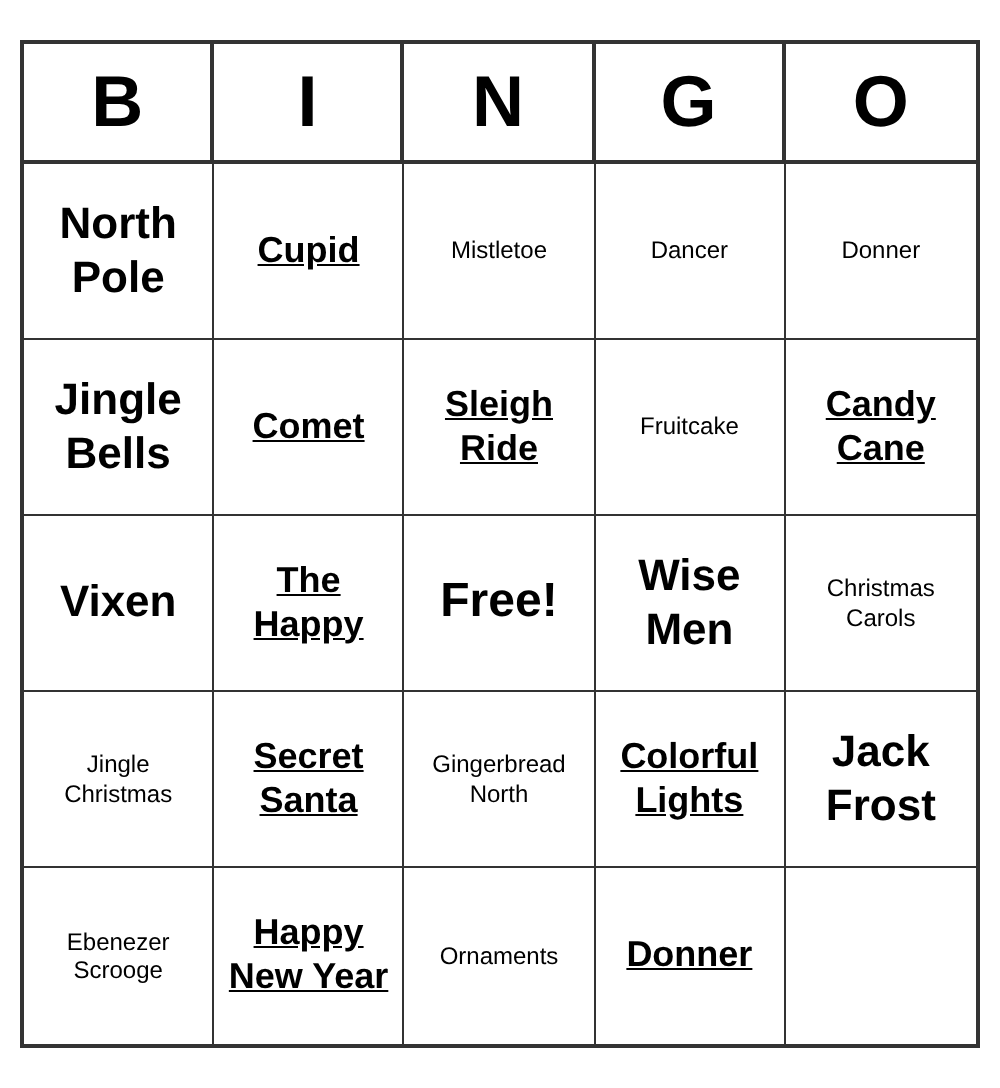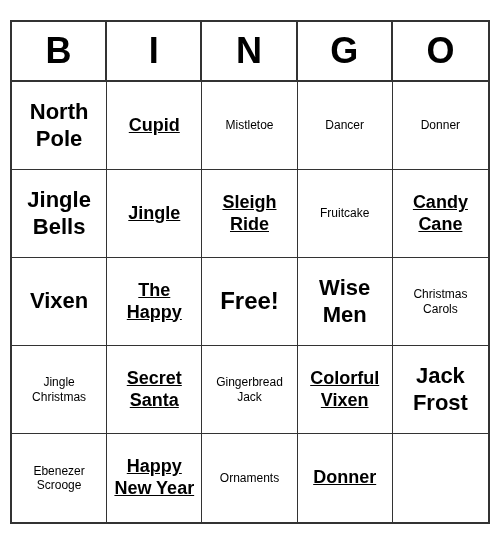--- a/index.html
+++ b/index.html
@@ -83,32 +83,32 @@
       <div class="bingo-header-cell">G</div>
       <div class="bingo-header-cell">O</div>
     </div>
   <div class="bingo-grid">
   <div class="bingo-cell large">North Pole</div>
       <div class="bingo-cell medium">Cupid</div>
       <div class="bingo-cell small">Mistletoe</div>
       <div class="bingo-cell small">Dancer</div>
       <div class="bingo-cell small">Donner</div>
       <div class="bingo-cell large">Jingle Bells</div>
-      <div class="bingo-cell medium">Jingle</div>
+      <div class="bingo-cell medium">Comet</div>
       <div class="bingo-cell medium">Sleigh Ride</div>
       <div class="bingo-cell small">Fruitcake</div>
       <div class="bingo-cell medium">Candy Cane</div>
       <div class="bingo-cell large">Vixen</div>
       <div class="bingo-cell medium">The Happy</div>
       <div class="bingo-cell free">Free!</div>
       <div class="bingo-cell large">Wise Men</div>
       <div class="bingo-cell small">Christmas Carols</div>
       <div class="bingo-cell small">Jingle Christmas</div>
       <div class="bingo-cell medium">Secret Santa</div>
-      <div class="bingo-cell small">Gingerbread Jack</div>
-      <div class="bingo-cell medium">Colorful Vixen</div>
+      <div class="bingo-cell small">Gingerbread North</div>
+      <div class="bingo-cell medium">Colorful Lights</div>
       <div class="bingo-cell large">Jack Frost</div>
       <div class="bingo-cell small">Ebenezer Scrooge</div>
       <div class="bingo-cell medium">Happy New Year</div>
       <div class="bingo-cell small">Ornaments</div>
       <div class="bingo-cell medium">Donner</div>
     </div>
 </div>
 
 </body></html>

